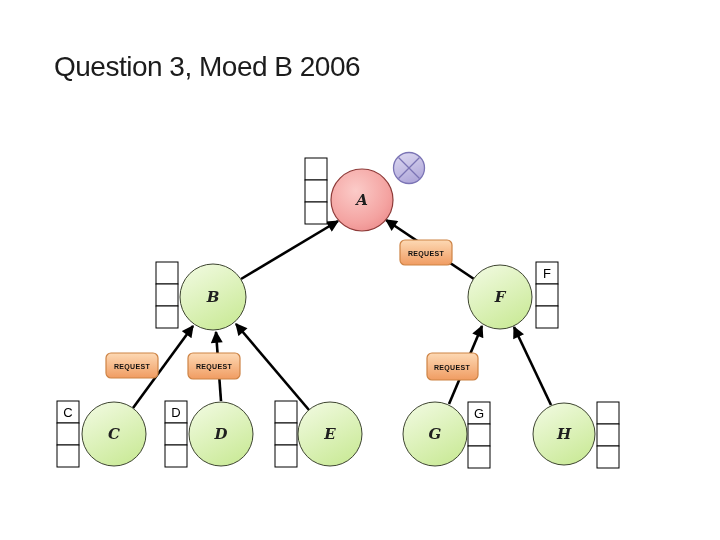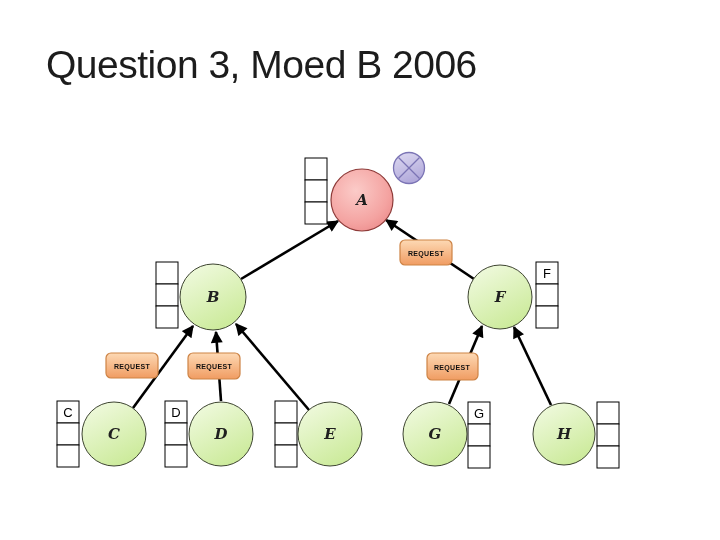--- a/index.html
+++ b/index.html
@@ -2,23 +2,23 @@
 <html><head>
 <meta charset="utf-8">
 <style>
   html,body{margin:0;padding:0;background:#888;}
   *{box-sizing:border-box;}
   .slide{
     position:relative;width:720px;height:540px;background:#ffffff;
     overflow:hidden;font-family:"Liberation Sans",sans-serif;
   }
   .slide-title{
-    position:absolute;left:46px;top:44px;margin:0;
+    position:absolute;left:46px;top:44px;margin:8px;
     font-family:"Liberation Sans",sans-serif;
-    font-size:39px;font-weight:400;letter-spacing:-0.5px;
+    font-size:28px;font-weight:400;letter-spacing:-0.5px;
     color:#1c1c1c;line-height:1.1;white-space:nowrap;
   }
   svg{position:absolute;left:0;top:0;}
   .node-letter{
     font-family:"DejaVu Serif","Liberation Serif",serif;
     font-style:italic;font-weight:600;font-size:15px;fill:#1f1f1f;
   }
   .queue-letter{
     font-family:"Liberation Sans",sans-serif;
     font-size:13px;fill:#000000;

